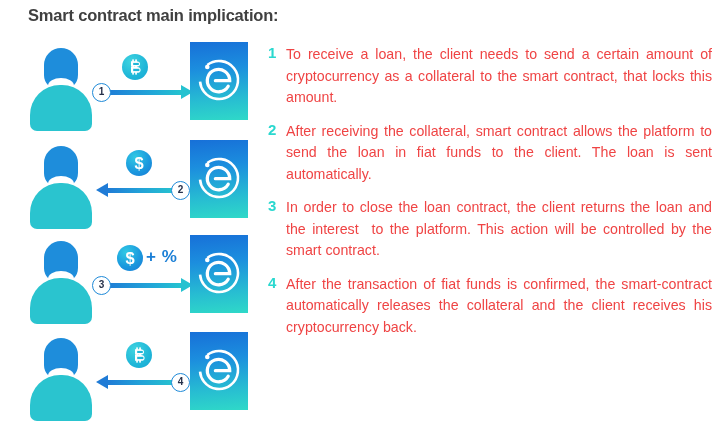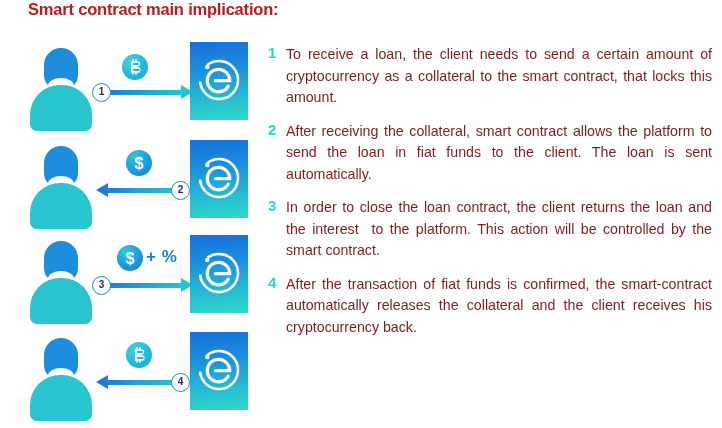--- a/index.html
+++ b/index.html
@@ -9,25 +9,25 @@
     font-family:"Liberation Sans", sans-serif;
     color:#2b3044;
     overflow:hidden;
     position:relative;
   }
   #page{position:relative;width:722px;height:428px;}
 
   
   .title{
     position:absolute;
-    left:28px; top:0;
+    left:28px; top:6px;
     font-size:16.5px;
     font-weight:bold;
     letter-spacing:-0.2px;
-    color:#b91c1c;
+    color:#404040;
     white-space:nowrap;
   }
 
   
   .diagram{position:absolute; left:0; top:30px; width:265px; height:398px;}
   .row{position:absolute; left:0; width:265px; height:90px;}
   .row.r1{top:12px;}
   .row.r2{top:110px;}
   .row.r3{top:205px;}
   .row.r4{top:302px;}
@@ -124,21 +124,21 @@
     width:14px;
     font-size:15px;
     font-weight:bold;
     color:#2ad8cf;
     text-align:left;
   }
   .step .txt{
     margin-left:18px;
     font-size:14.2px;
     line-height:21.5px;
-    color:#7f1d1d;
+    color:#ef4444;
     text-align:justify;
     text-justify:inter-word;
     white-space:pre-wrap;
   }
 </style>
 </head>
 <body>
 
 <div id="page">
 

